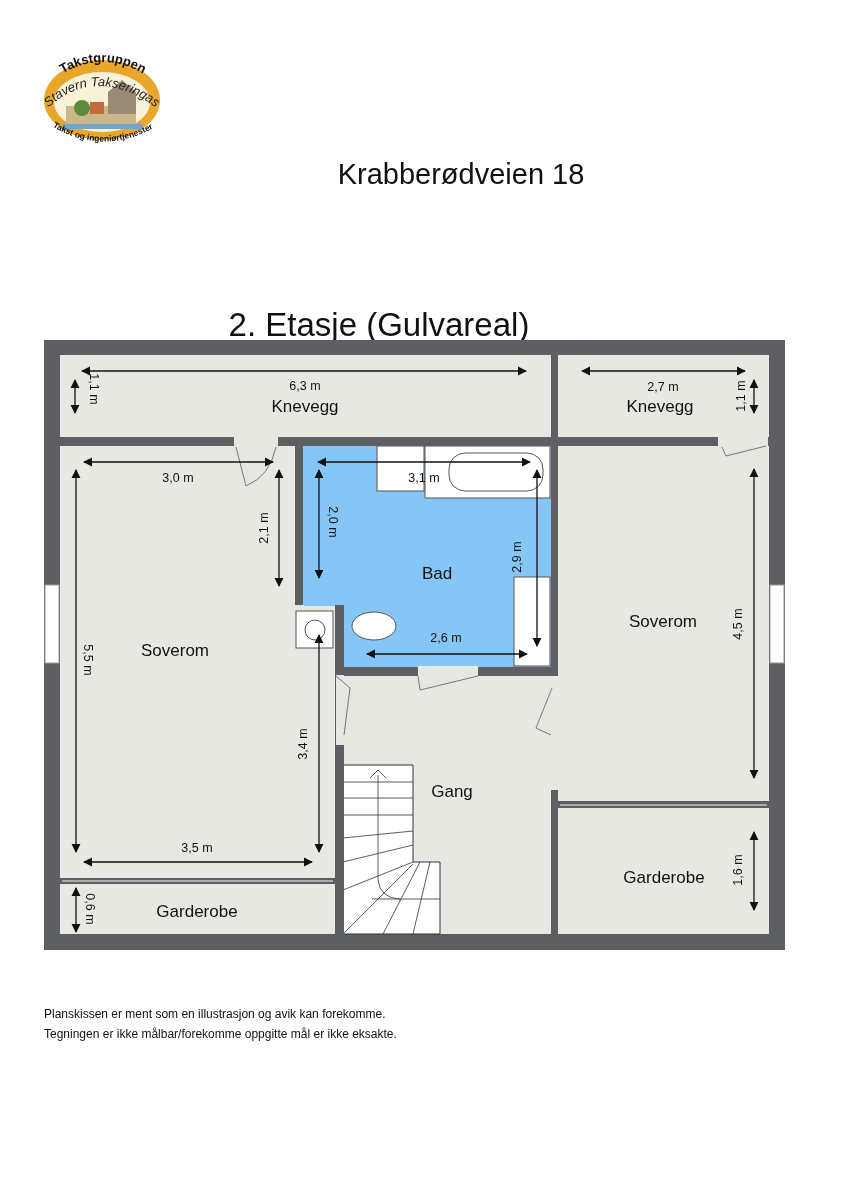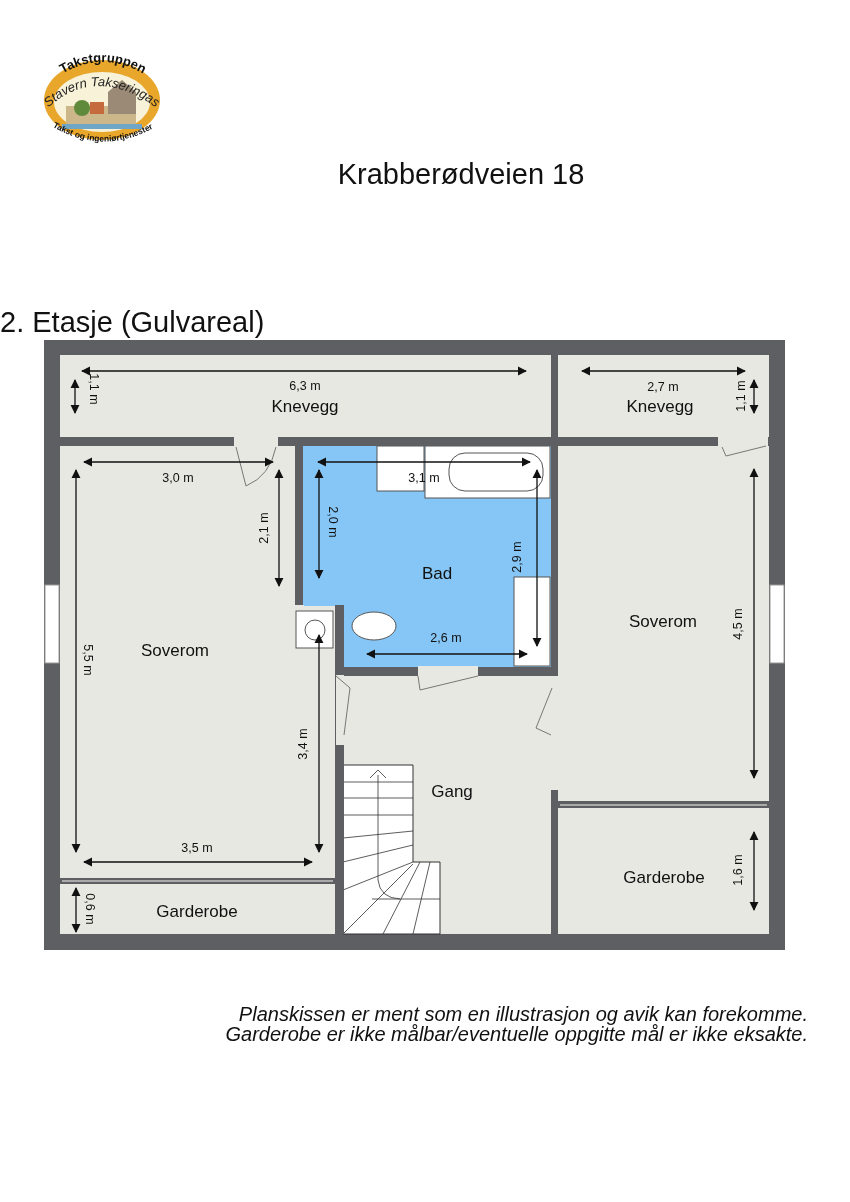--- a/index.html
+++ b/index.html
@@ -1,20 +1,20 @@
 <!DOCTYPE html>
 <html><head>
 <meta charset="utf-8">
 <style>
   html,body{margin:0;padding:0;background:#ffffff;}
   body{width:850px;height:1202px;position:relative;overflow:hidden;font-family:"Liberation Sans",sans-serif;color:#111;}
   .abs{position:absolute;}
   .title{left:0;width:850px;top:158px;text-align:center;font-size:29px;padding-left:36px;}
-  .subtitle{left:0;width:758px;top:306px;font-size:29px;}
-  .disclaimer{left:0;width:764px;top:1004px;text-align:right;font-size:20px;line-height:20px;font-style:italic;}
+  .subtitle{left:0;width:758px;top:306px;text-align:center;font-size:33px;}
+  .disclaimer{left:0;width:764px;top:1004px;text-align:left;font-size:12px;line-height:20px;}
   .plan{left:0;top:0;}
   .lbl{font-family:"Liberation Sans",sans-serif;}
 </style>
 </head>
 <body>
 
 <div class="abs" style="left:36px;top:44px;width:132px;height:112px;">
   <svg width="132" height="112" viewBox="0 0 132 112">
     <defs>
       <path id="arcTop" d="M14,38 Q66,-2 120,38"></path>
@@ -172,14 +172,14 @@
     <rect x="344" y="667" width="74" height="9"></rect>
     <rect x="478" y="667" width="80" height="9"></rect>
     <rect x="551" y="446" width="7" height="229"></rect>
     <rect x="335" y="745" width="9" height="189"></rect>
     <rect x="551" y="790" width="7" height="144"></rect>
   </g>
 </svg>
 
 <div class="abs disclaimer" style="left:44px;">
   <div>Planskissen er ment som en illustrasjon og avik kan forekomme.</div>
-  <div>Garderobe er ikke målbar/eventuelle oppgitte mål er ikke eksakte.</div>
+  <div>Tegningen er ikke målbar/forekomme oppgitte mål er ikke eksakte.</div>
 </div>
 
 </body></html>

